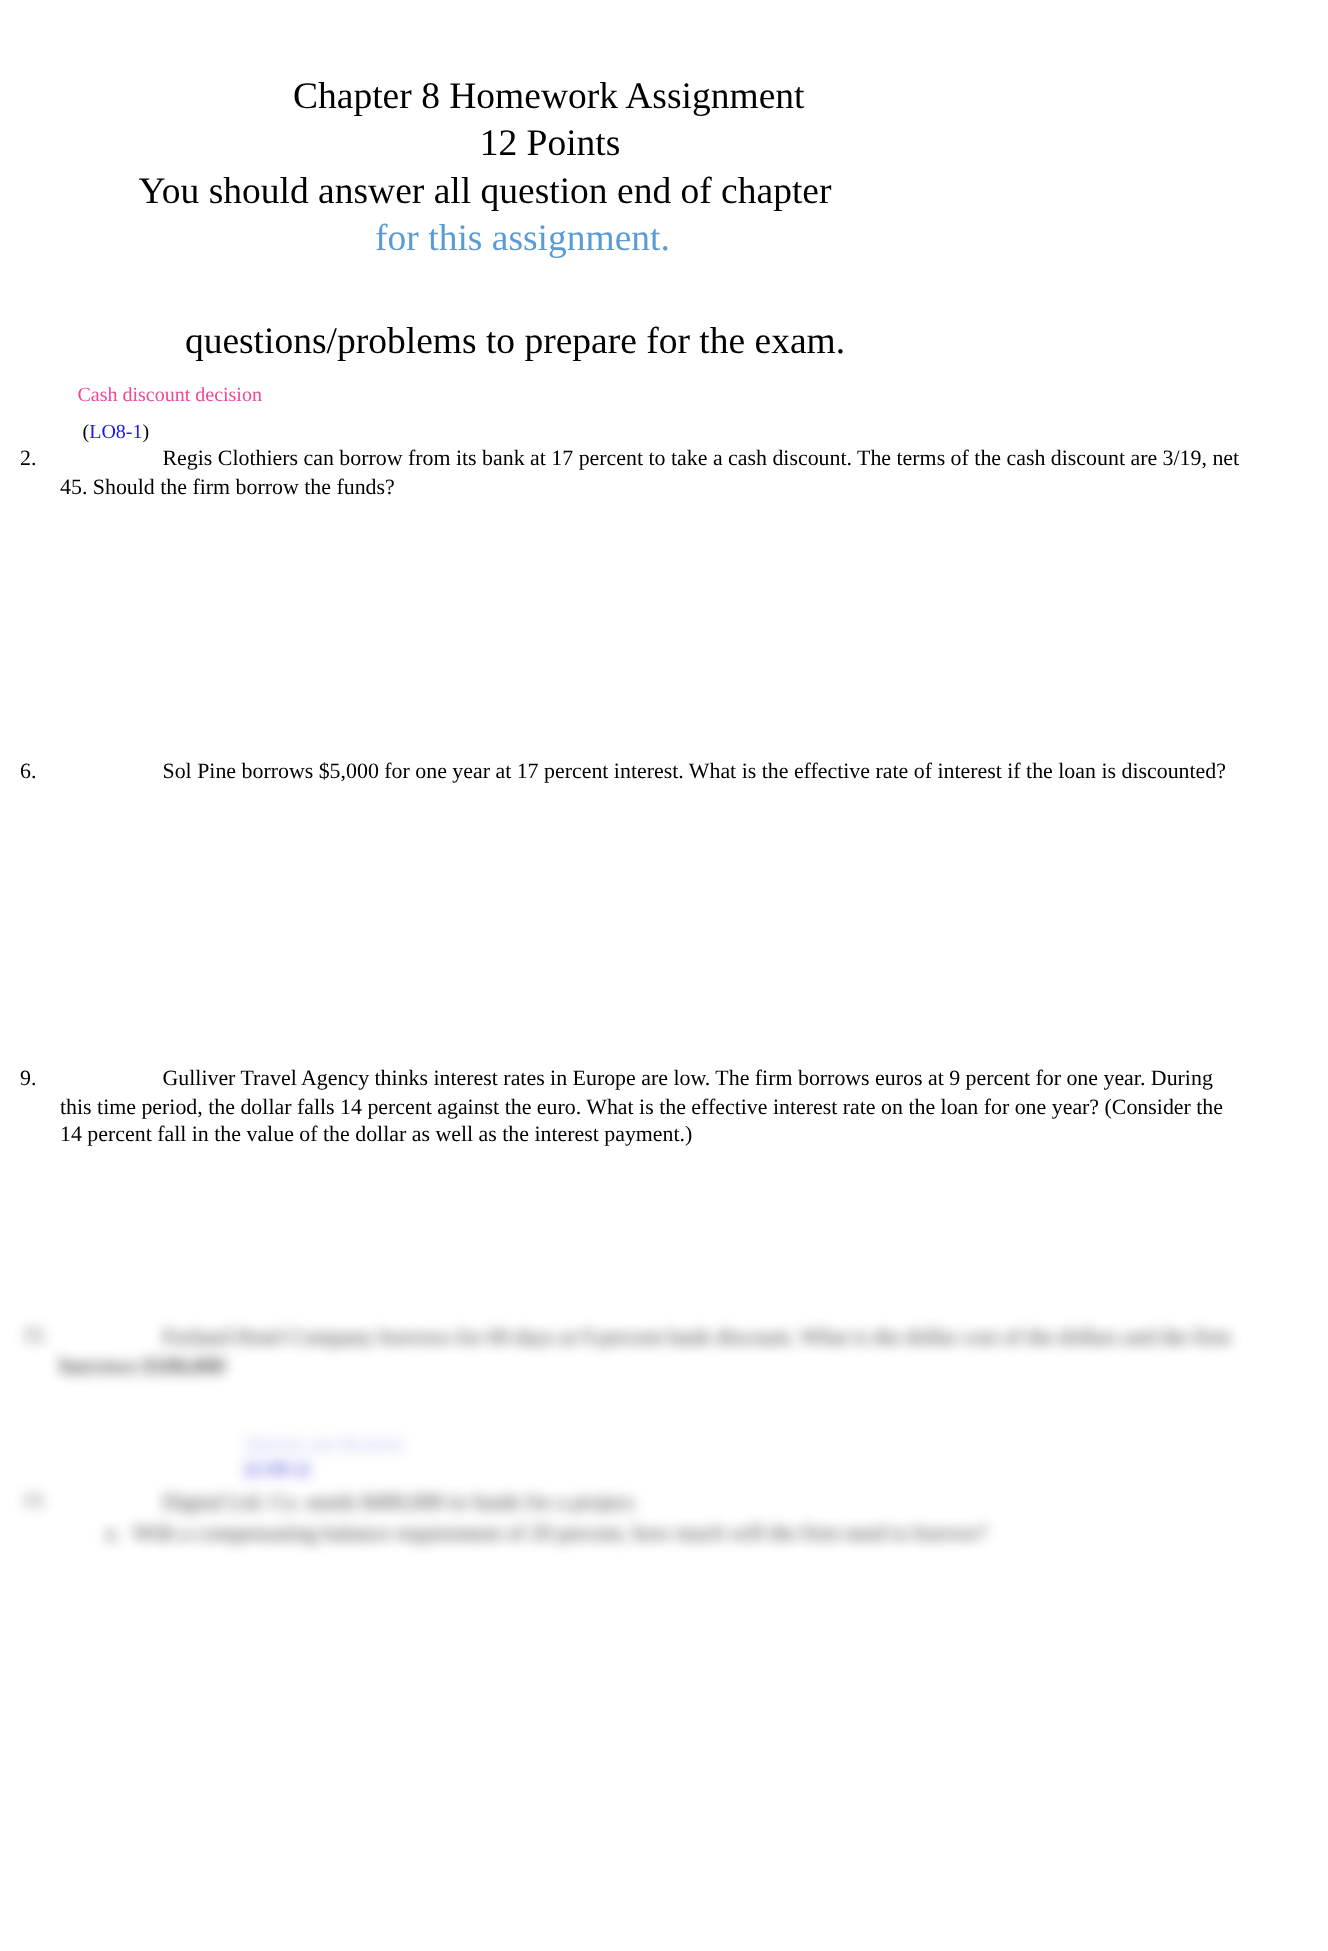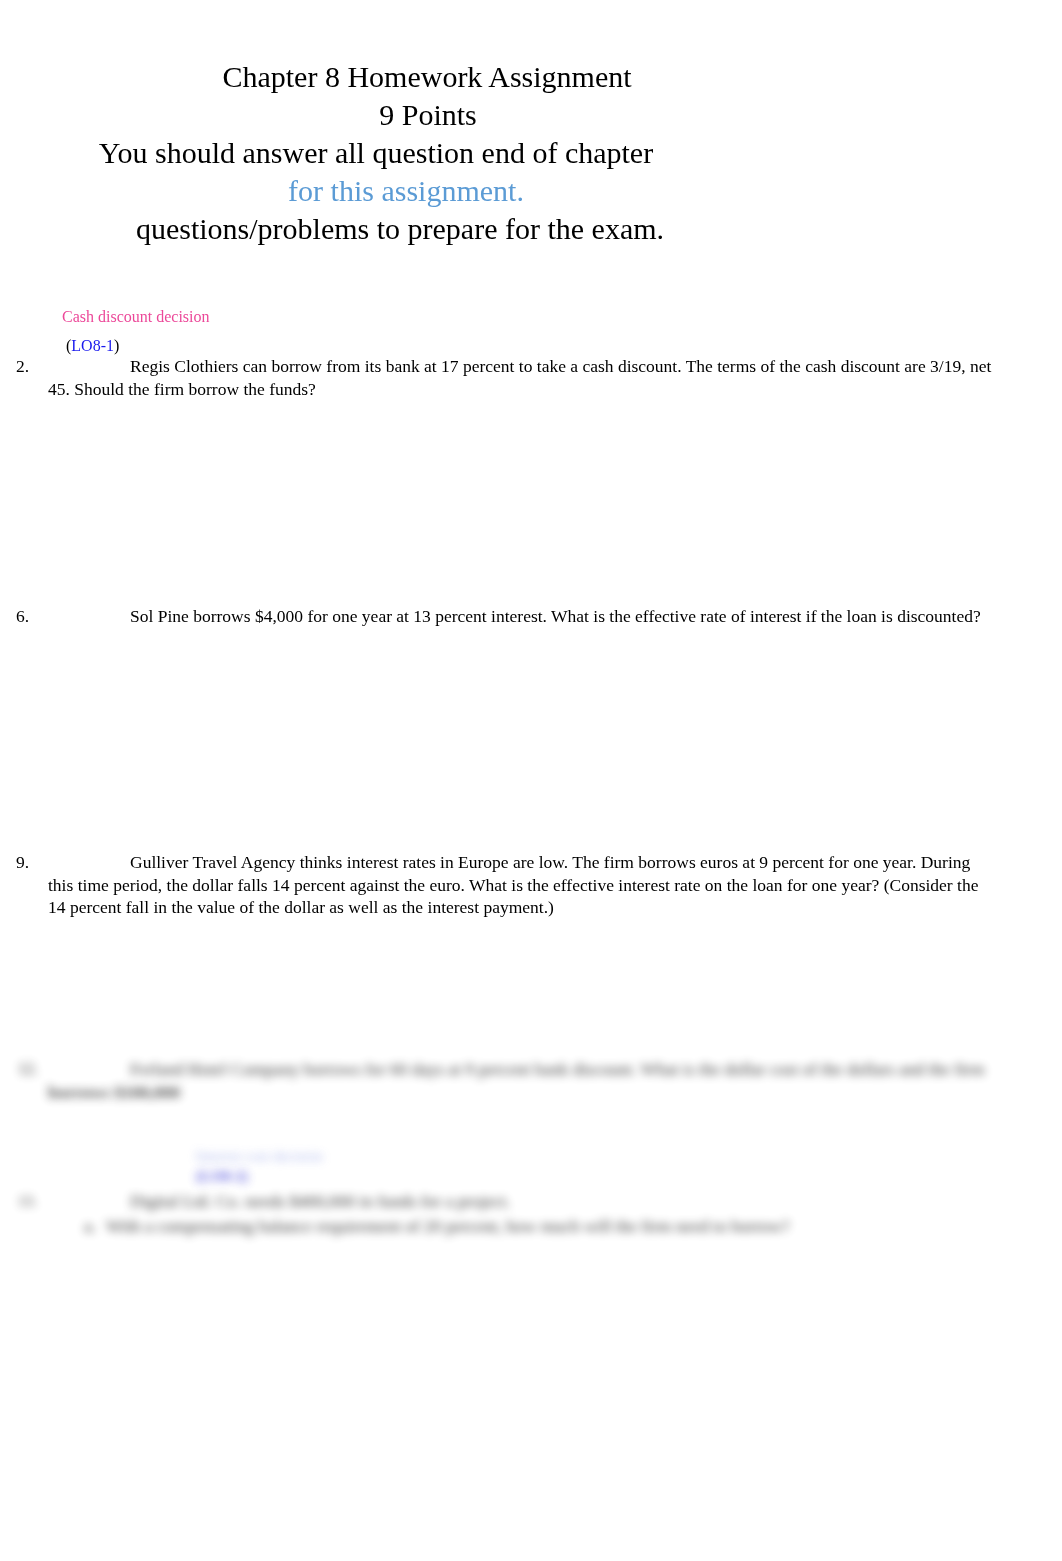--- a/index.html
+++ b/index.html
@@ -15,40 +15,40 @@
     position: relative;
     width: 1062px;
     height: 1561px;
     background: #ffffff;
     overflow: hidden;
   }
 
   
   .title-block {
     position: absolute;
-    left: 0;
+    left: 12px;
     top: 58px;
     width: 874px;
     text-align: center;
   }
   .title-line {
     font-size: 30px;
     line-height: 38px;
     color: #000000;
     white-space: nowrap;
   }
   .title-line.blue {
     color: #5B9BD5;
   }
   .title-line.l1 { padding-right: 20px; }
   .title-line.l2 { padding-right: 18px; }
   .title-line.l3 { padding-right: 60px; }
   .title-line.l4 { padding-right: 62px; }
   .title-line.l5 { padding-right: 122px; }
-  .title-line.l6 { padding-right: 74px; }
+  .title-line.l6 { padding-right: 74px; margin-top: 44px; }
 
   
   .topic-label {
     position: absolute;
     left: 62px;
     top: 306px;
     font-size: 16px;
     line-height: 21px;
     color: #ec4899;
   }
@@ -154,39 +154,39 @@
     width: 22px;
   }
 </style>
 </head>
 <body>
 
 <div class="page">
 
   <div class="title-block">
     <div class="title-line l1">Chapter 8 Homework Assignment</div>
-    <div class="title-line l2">9 Points</div>
+    <div class="title-line l2">12 Points</div>
     <div class="title-line l5">You should answer all question end of chapter</div>
     <div class="title-line blue l4">for this assignment.</div>
     <div class="title-line l6">questions/problems to prepare for the exam.</div>
   </div>
 
   <div class="topic-label">Cash discount decision</div>
   <div class="lo-line">
     <span>(</span><span class="lo-link">LO8-1</span><span>)</span>
   </div>
 
   <div class="question" id="question-2">
     <div class="q-num">2.</div>
     <div class="q-body"><span class="q-indent"></span><span>Regis Clothiers can borrow from its bank at 17 percent to take a cash discount. The terms of the cash discount are 3/19, net 45. Should the firm borrow the funds?</span></div>
   </div>
 
   <div class="question" id="question-6">
     <div class="q-num">6.</div>
-    <div class="q-body"><span class="q-indent"></span><span>Sol Pine borrows $4,000 for one year at 13 percent interest. What is the effective rate of interest if the loan is discounted?</span></div>
+    <div class="q-body"><span class="q-indent"></span><span>Sol Pine borrows $5,000 for one year at 17 percent interest. What is the effective rate of interest if the loan is discounted?</span></div>
   </div>
 
   <div class="question" id="question-9">
     <div class="q-num">9.</div>
     <div class="q-body"><span class="q-indent"></span><span>Gulliver Travel Agency thinks interest rates in Europe are low. The firm borrows euros at 9 percent for one year. During this time period, the dollar falls 14 percent against the euro. What is the effective interest rate on the loan for one year? (Consider the 14 percent fall in the value of the dollar as well as the interest payment.)</span></div>
   </div>
 
   <div class="question blurred" id="blurred-question-12">
     <div class="q-num">12.</div>
     <div class="q-body"><span class="q-indent"></span><span>Ferland Hotel Company borrows for 60 days at 9 percent bank discount. What is the dollar cost of the</span>

